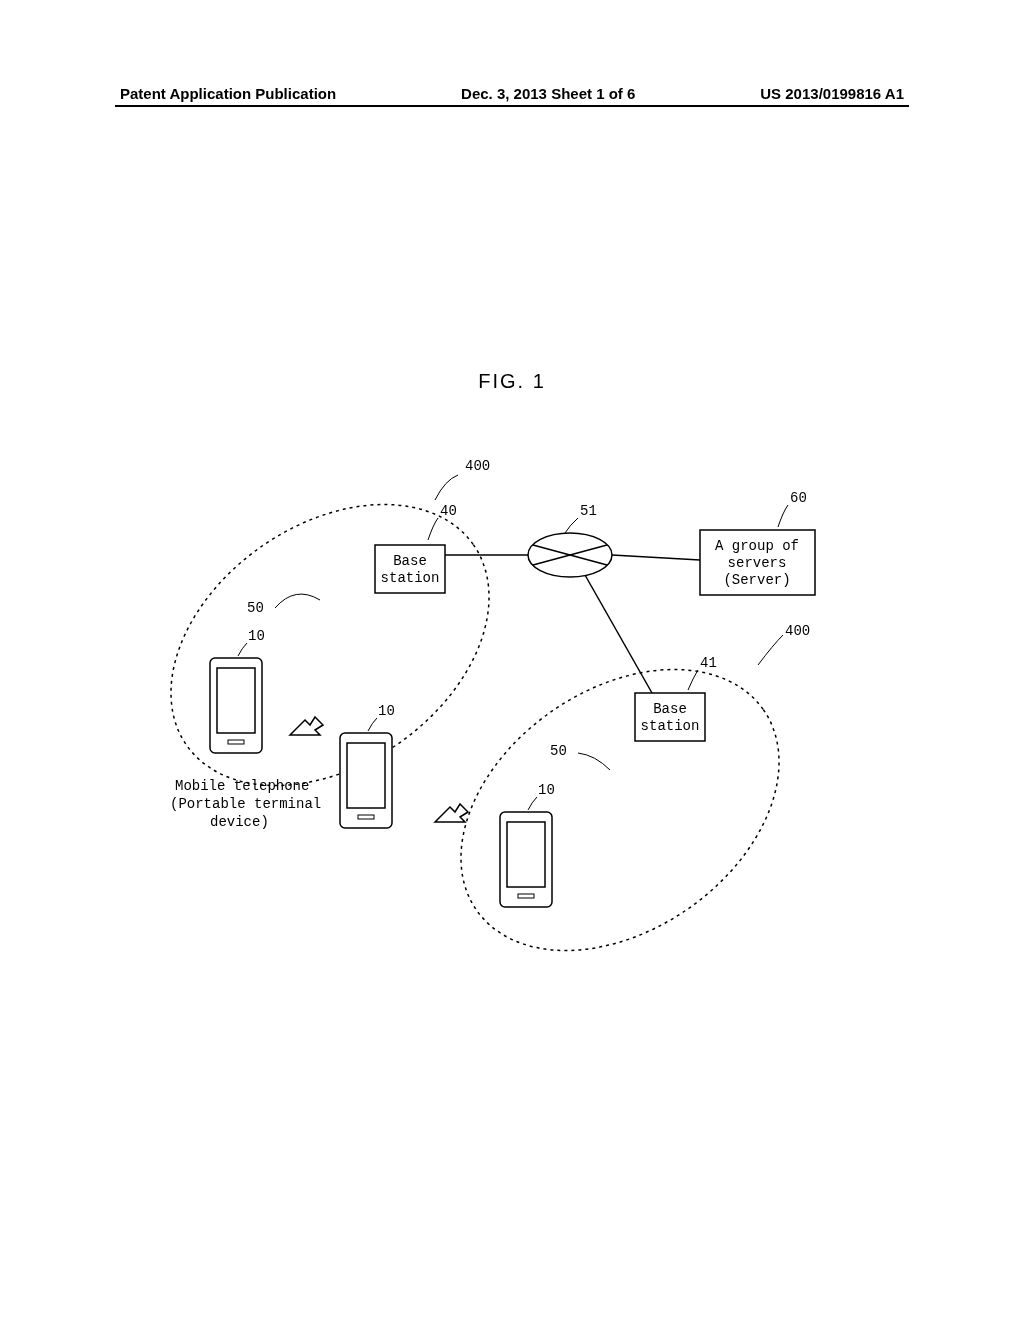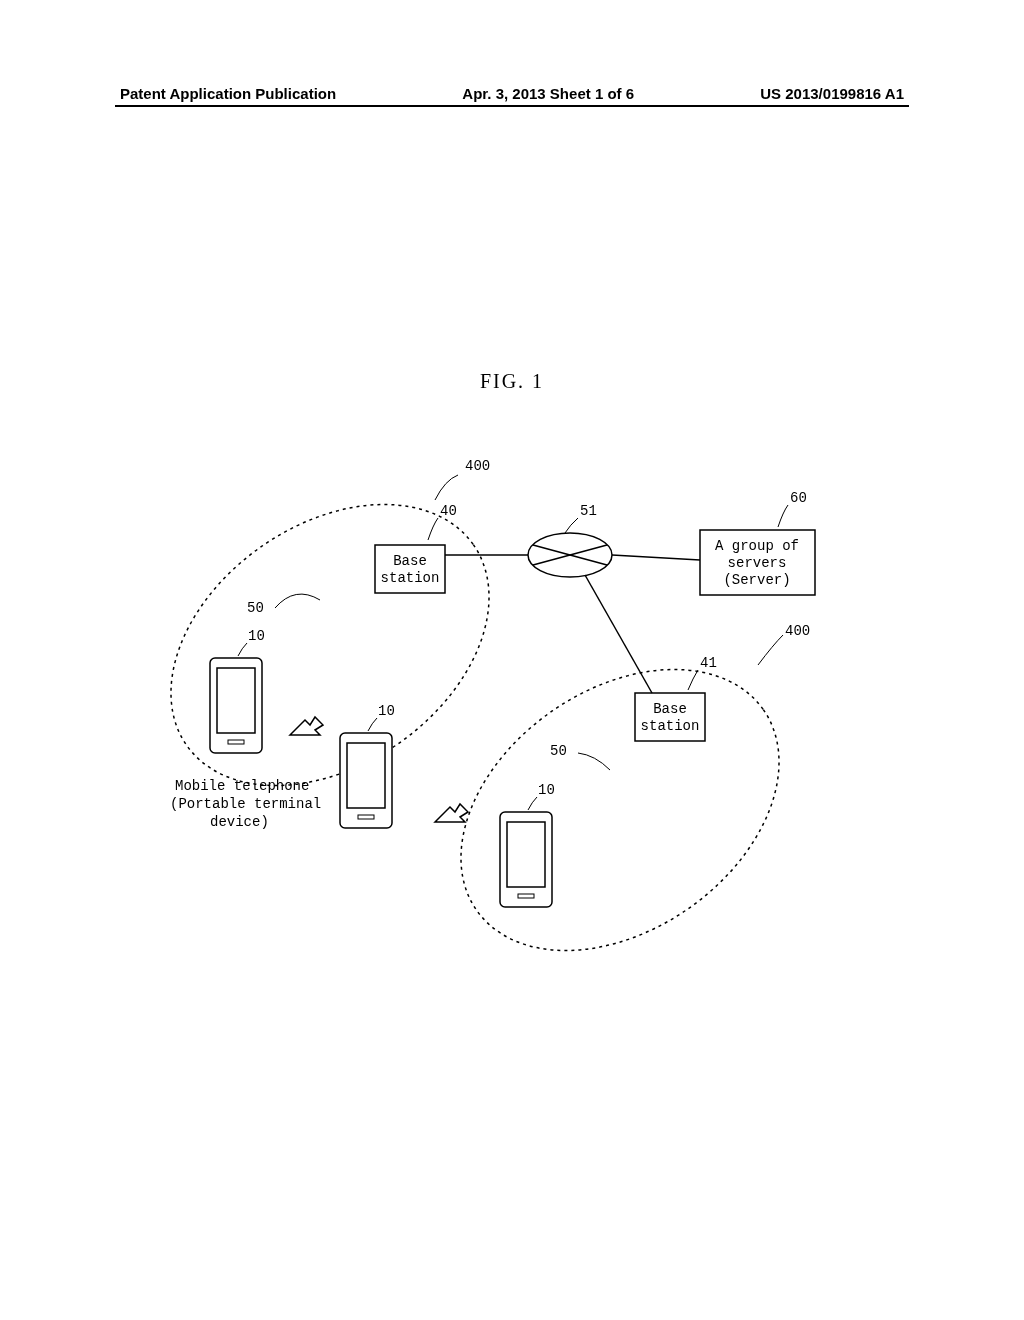--- a/index.html
+++ b/index.html
@@ -31,21 +31,21 @@
       left: 115px;
       right: 115px;
       height: 2px;
       background: black;
     }
     .figure-label {
       position: absolute;
       top: 370px;
       left: 50%;
       transform: translateX(-50%);
-      font-family: Liberation Serif, serif;
+      font-family: Liberation Sans, sans-serif;
       font-size: 20px;
       letter-spacing: 2px;
     }
     .diagram {
       position: absolute;
       top: 440px;
       left: 140px;
       width: 740px;
       height: 550px;
     }
@@ -65,21 +65,21 @@
     .ref-num {
       font-family: 'Courier New', monospace;
       font-size: 14px;
     }
   </style>
 </head>
 <body>
 
 <div class="header">
   <span>Patent Application Publication</span>
-  <span>Apr. 3, 2013   Sheet 1 of 6</span>
+  <span>Dec. 3, 2013   Sheet 1 of 6</span>
   <span>US 2013/0199816 A1</span>
 </div>
 <div class="header-divider"></div>
 
 <div class="figure-label">FIG. 1</div>
 
 <div class="diagram">
   <svg viewBox="0 0 740 550">
 
     <ellipse cx="190" cy="205" rx="175" ry="120" fill="none" stroke="black" stroke-width="1.5" stroke-dasharray="3,4" transform="rotate(-35 190 205)"></ellipse>

